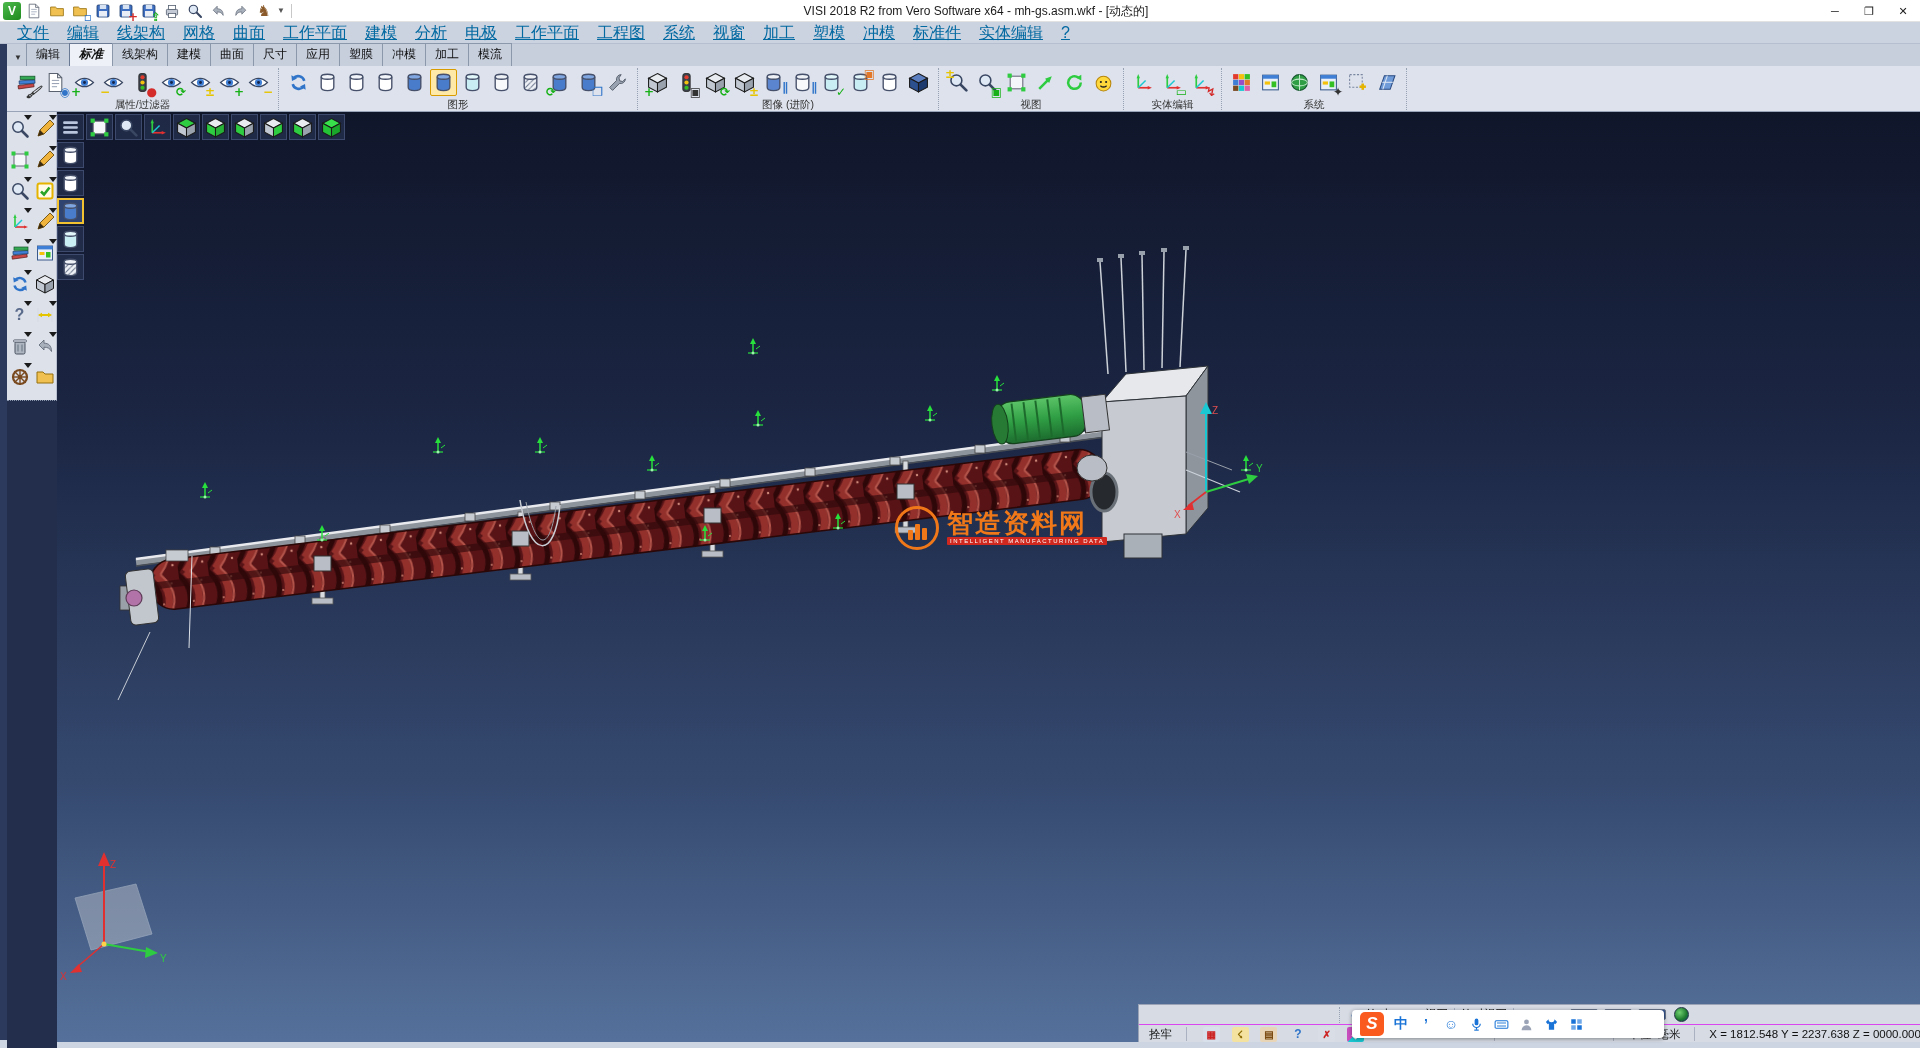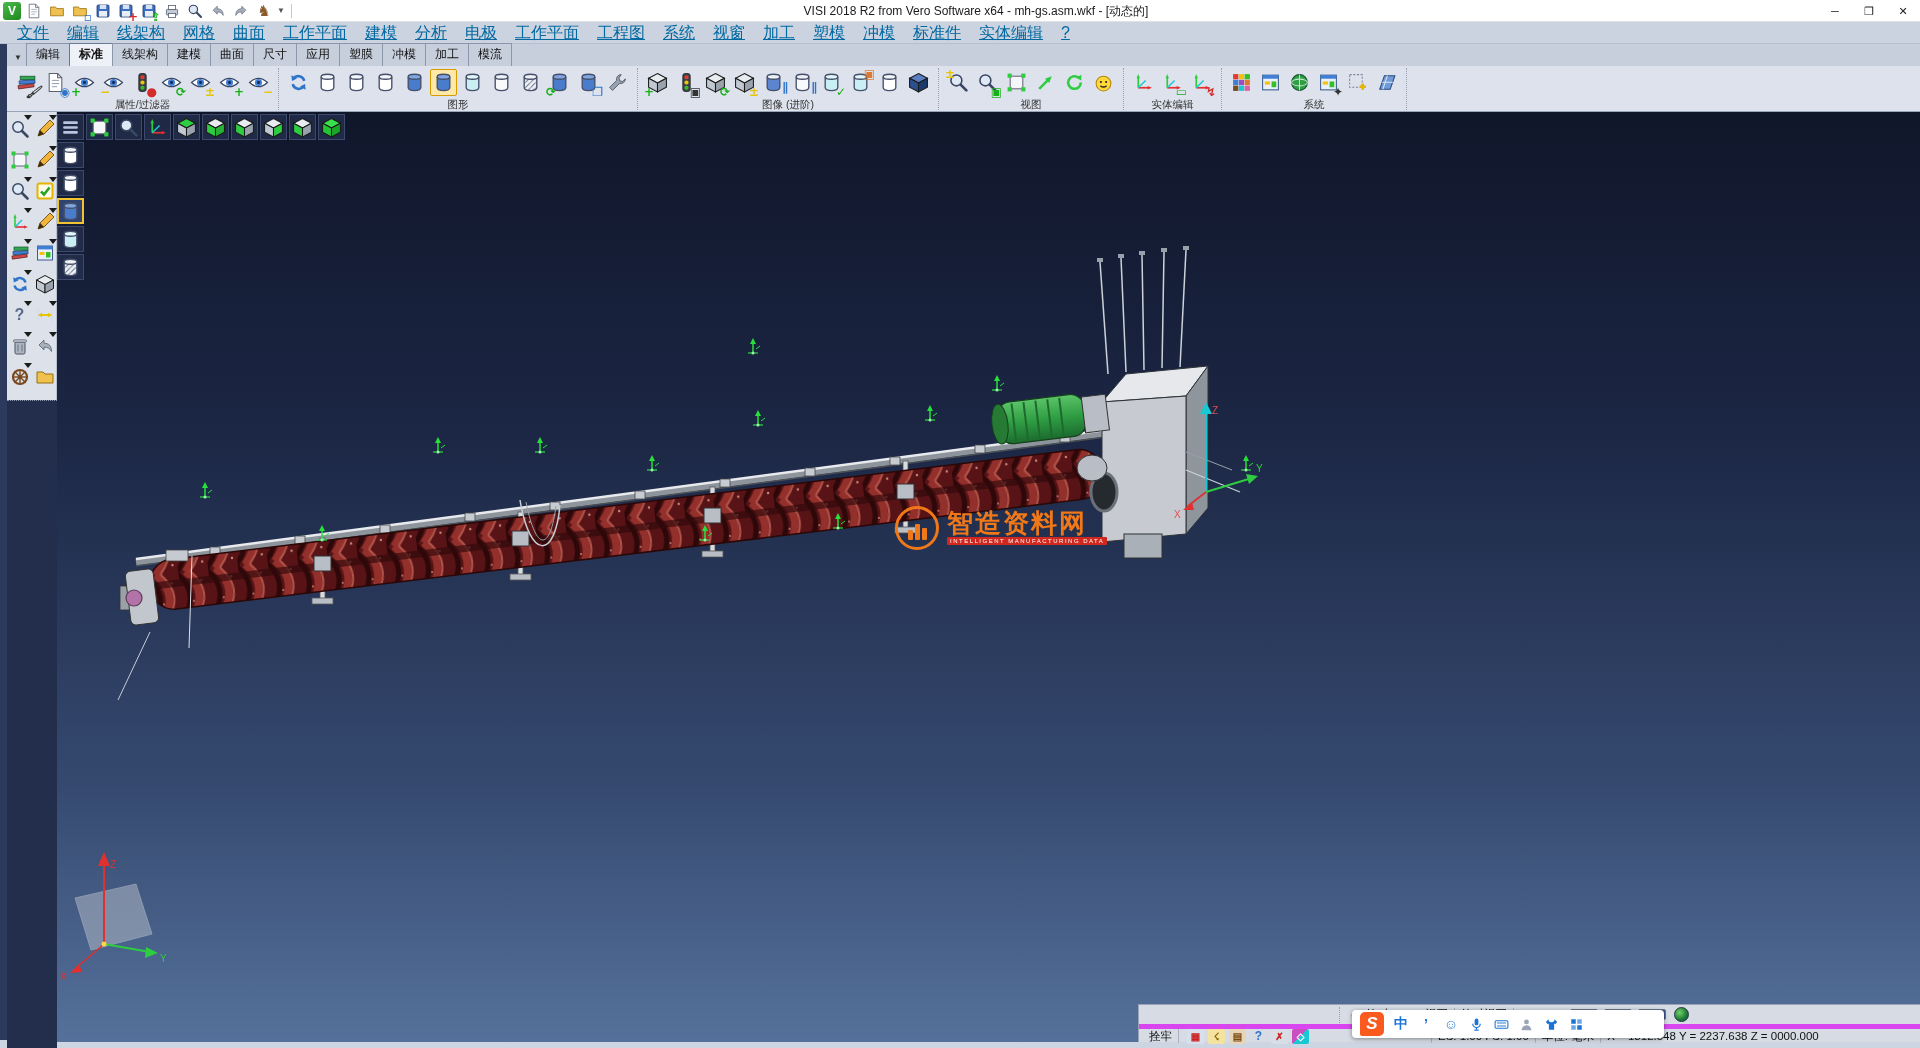--- a/index.html
+++ b/index.html
@@ -19,21 +19,21 @@
   .wbtn{width:34px;height:22px;display:flex;align-items:center;justify-content:center;font-size:11px;color:#222;}
 
   
   .menubar{position:absolute;left:0;top:22px;width:1920px;height:22px;background:#ccd3e0;display:flex;align-items:center;padding-left:8px;border-bottom:1px solid #b6bfd0;}
   .mitem{font-size:16px;color:#0369a1;padding:0 9px;line-height:21px;text-decoration:underline;}
 
   
   .tabrow{position:absolute;left:7px;top:44px;width:1913px;height:22px;background:#c7cfdd;display:flex;align-items:flex-end;padding-left:2px;}
   .tdd{width:18px;height:18px;font-size:8px;color:#333;display:flex;align-items:center;justify-content:center;}
   .tab{font-size:12px;color:#111;border:1px solid #8b97ab;border-bottom:none;padding:2px 9px 3px;background:#c7cfdd;margin-left:-1px;}
-  .tab.active{background:#eef2f8;font-weight:bold;border-color:#6a7a94;}
+  .tab.active{background:#eef2f8;font-weight:bold;border-color:#6a7a94;font-style:italic;}
 
   
   .ribbon{position:absolute;left:7px;top:66px;width:1913px;height:46px;background:#dde2ec;border-bottom:1px solid #9aa4b8;display:flex;}
   .grp{display:flex;flex-direction:column;height:46px;}
   .grpicons{display:flex;align-items:center;height:32px;padding:0 6px;gap:2px;}
   .grplabel{text-align:center;font-size:10.5px;color:#333;line-height:13px;}
   .vsep{border-left:1px dotted #97a1b4;height:42px;margin-top:2px;}
   .tbi{width:27px;height:27px;display:flex;align-items:center;justify-content:center;position:relative;border:1px solid transparent;border-radius:2px;}
   .tbi svg{width:21px;height:21px;}
   .tbi.sel{background:#ffe9a8;border-color:#d99c00;}
@@ -75,21 +75,21 @@
   .watermark{position:absolute;left:838px;top:394px;display:flex;align-items:center;gap:8px;}
   .wmlogo{width:44px;height:44px;border:3px solid #f07818;border-radius:50%;display:flex;align-items:flex-end;justify-content:center;gap:2px;padding-bottom:7px;}
   .wmlogo i{display:block;width:5px;background:#f07818;border-radius:1px;}
   .wmtext{display:flex;flex-direction:column;}
   .wmtitle{color:#f07818;font-weight:bold;font-size:26px;letter-spacing:2px;line-height:24px;}
   .wmsub{background:#d0281e;color:#ffffff;font-size:6px;letter-spacing:1.5px;text-align:center;padding:1px 3px;margin-top:2px;border-radius:1px;}
 
   
   .statuspanel{position:absolute;left:1138px;top:1004px;width:782px;height:38px;background:#d6dbe4;border-left:1px solid #9aa4b6;border-top:1px solid #9aa4b6;font-size:11.5px;color:#111;}
   .srow{position:absolute;left:0;width:782px;height:19px;display:flex;align-items:center;}
-  .srow1{top:0;} .srow2{top:19px;border-top:5px solid #d946ef;}
+  .srow1{top:0;} .srow2{top:19px;border-top:1px solid #d946ef;justify-content:space-between;}
   .sdiv{width:1px;height:14px;background:#aab2c2;margin:0 6px;}
   .sdot{border-left:1px dotted #97a1b4;height:16px;margin:0 5px;}
   .sico{width:17px;height:15px;border-radius:2px;margin:0 2px;display:flex;align-items:center;justify-content:center;font-size:10px;font-weight:bold;}
   .swatch{width:28px;height:11px;border-radius:2px;border:1px solid #6b7florida;border:1px solid #6b768c;margin-left:6px;}
   .globe{width:15px;height:15px;border-radius:50%;background:radial-gradient(circle at 35% 35%,#6fd06f,#1d7a2e 60%,#0e4a7a);margin-left:8px;border:1px solid #234;}
   .bold{font-weight:bold;}
 
   
   .imebar{position:absolute;left:1352px;top:1010px;width:312px;height:28px;background:#ffffff;border-radius:4px;box-shadow:0 1px 4px rgba(0,0,0,.4);display:flex;align-items:center;gap:9px;padding:0 8px;z-index:50;}
   .imes{width:24px;height:24px;background:#fa5a1e;border-radius:5px 5px 5px 2px;color:#fff;font-weight:bold;font-size:17px;display:flex;align-items:center;justify-content:center;font-style:italic;}

